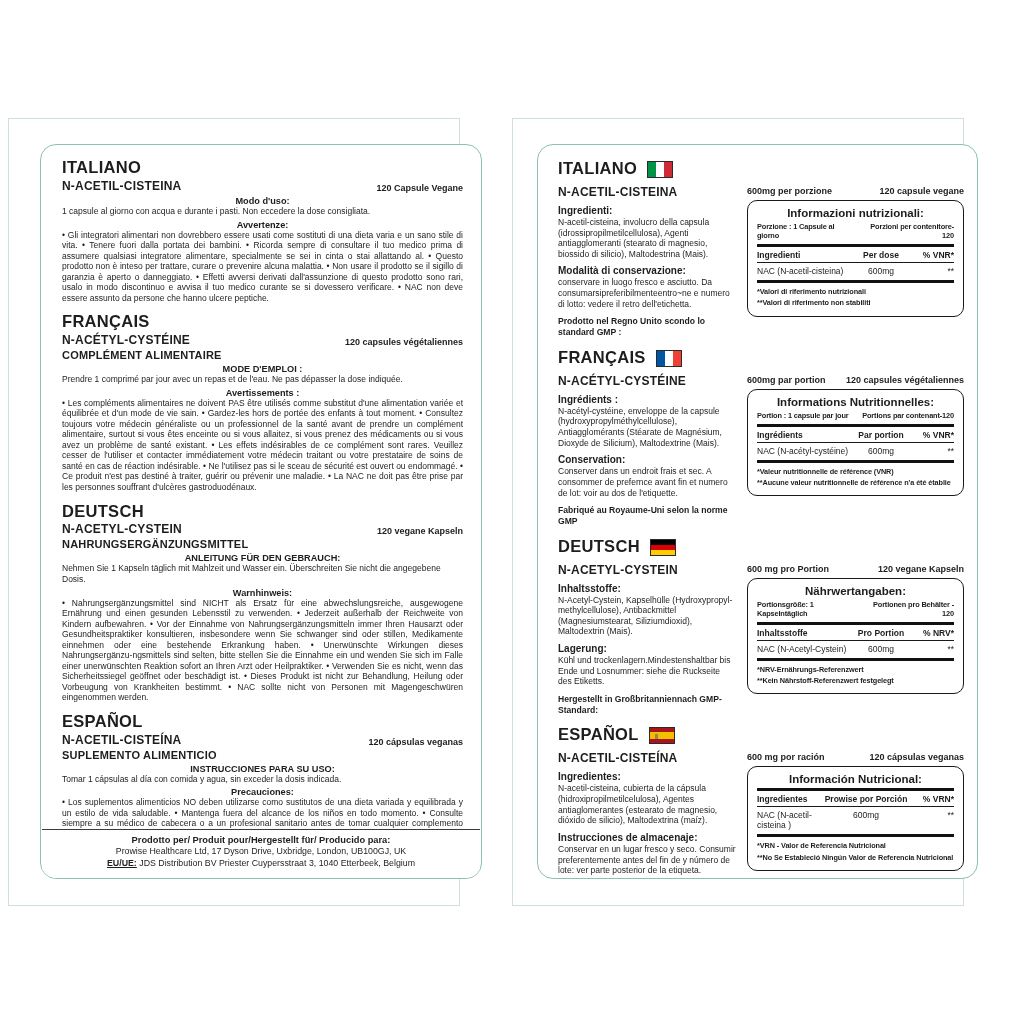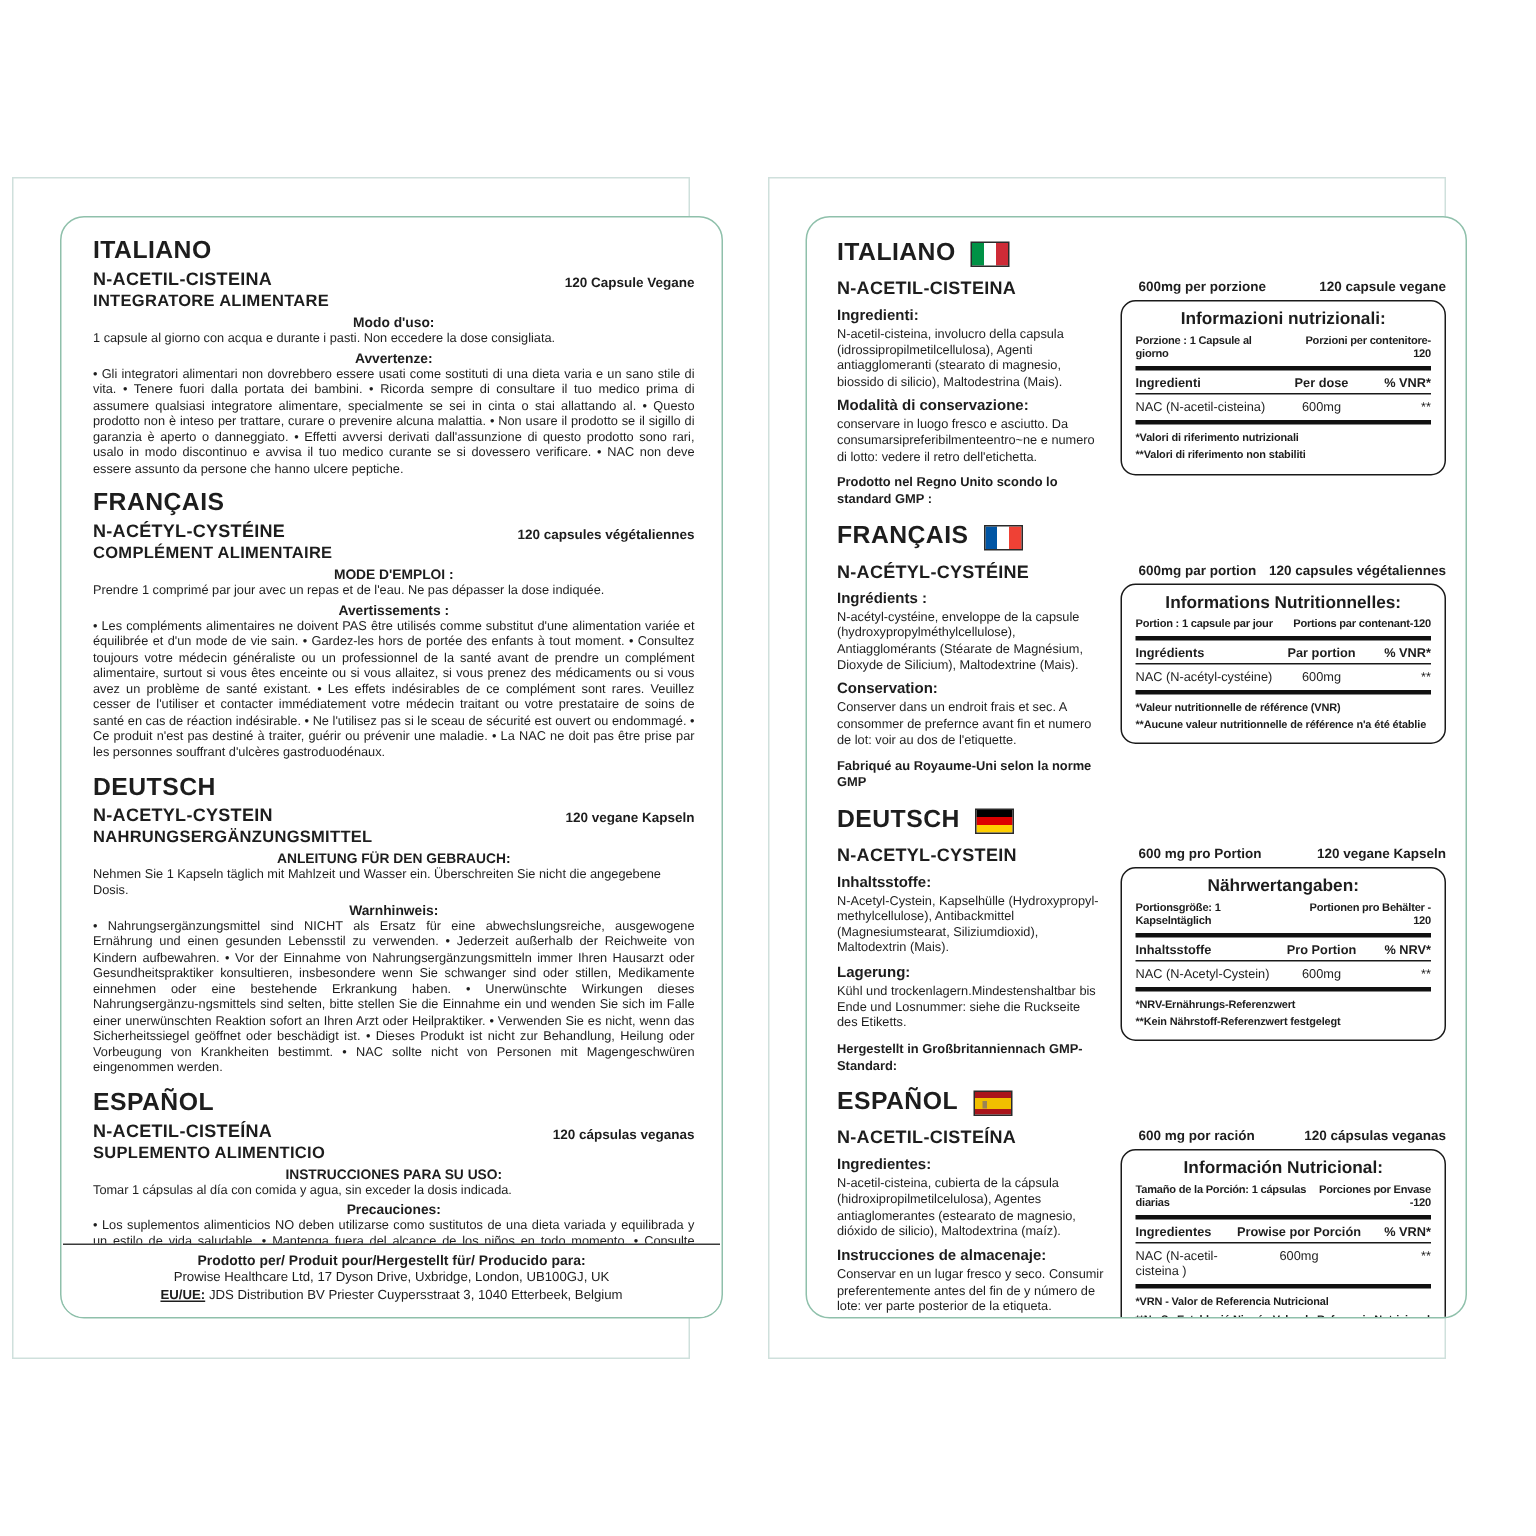--- a/index.html
+++ b/index.html
@@ -37,21 +37,21 @@
   .flag-it{background:linear-gradient(to right,#009246 0 33.3%,#ffffff 33.3% 66.6%,#ce2b37 66.6% 100%);}
   .flag-fr{background:linear-gradient(to right,#0055a4 0 33.3%,#ffffff 33.3% 66.6%,#ef4135 66.6% 100%);}
   .flag-de{background:linear-gradient(to bottom,#000000 0 33.3%,#dd0000 33.3% 66.6%,#ffce00 66.6% 100%);}
   .flag-es{background:linear-gradient(to bottom,#aa151b 0 25%,#f1bf00 25% 75%,#aa151b 75% 100%);}
   .emblem{position:absolute;left:5px;top:6px;width:3px;height:5px;background:#9b8355;}
   .rp-prod{font-size:12px;font-weight:700;margin:5px 0 5px 0;letter-spacing:0.2px;}
   .rp-h{font-size:10px;font-weight:700;margin:6px 0 1px 0;}
   .rp-body{font-size:8.5px;line-height:1.25;}
   .rp-gmp{font-size:8.6px;font-weight:700;margin-top:7px;line-height:1.25;}
 
-  .nutri-head{display:flex;justify-content:space-between;align-items:flex-end;font-weight:700;font-size:9px;margin-bottom:4px;gap:6px;margin-left:12px;}
+  .nutri-head{display:flex;justify-content:space-between;align-items:flex-end;font-weight:700;font-size:9px;margin-bottom:4px;gap:6px;}
   .nutri-box{border:1.6px solid #1a1a1a;border-radius:10px;padding:5px 9px 7px 9px;}
   .nutri-title{text-align:center;font-weight:700;font-size:11.5px;margin:1px 0 3px 0;}
   .serving-row{display:flex;justify-content:space-between;font-size:7.4px;font-weight:700;letter-spacing:-0.15px;padding-bottom:4px;gap:4px;}
   .serving-row .sr-r{text-align:right;}
   .bar{height:3px;background:#111;}
   .cols-row{display:flex;font-size:8.5px;font-weight:700;padding:3px 0 2px 0;border-bottom:1.4px solid #1a1a1a;align-items:flex-end;}
   .data-row{display:flex;font-size:8.5px;padding:3px 0 4px 0;align-items:baseline;}
   .c-name{flex:1;min-width:0;}
   .c-amt{width:62px;text-align:center;flex:0 0 62px;}
   .c-nrv{width:42px;text-align:right;flex:0 0 42px;}
@@ -66,21 +66,20 @@
   <div class="panel panel-left">
     <div class="inner inner-left">
       <div class="inner-content">
 
         <section class="lsec">
           <h2 class="lang">ITALIANO</h2>
           <div class="prodrow">
             <span class="prod">N-ACETIL-CISTEINA</span>
             <span class="qty">120 Capsule Vegane</span>
           </div>
-          <div class="category">INTEGRATORE ALIMENTARE</div>
           <div class="h-small">Modo d'uso:</div>
           <div class="body">1 capsule al giorno con acqua e durante i pasti. Non eccedere la dose consigliata.</div>
           <div class="h-small">Avvertenze:</div>
           <div class="body warn">• Gli integratori alimentari non dovrebbero essere usati come sostituti di una dieta varia e un sano stile di vita. • Tenere fuori dalla portata dei bambini. • Ricorda sempre di consultare il tuo medico prima di assumere qualsiasi integratore alimentare, specialmente se sei in cinta o stai allattando al. • Questo prodotto non è inteso per trattare, curare o prevenire alcuna malattia. • Non usare il prodotto se il sigillo di garanzia è aperto o danneggiato. • Effetti avversi derivati dall'assunzione di questo prodotto sono rari, usalo in modo discontinuo e avvisa il tuo medico curante se si dovessero verificare. • NAC non deve essere assunto da persone che hanno ulcere peptiche.</div>
         </section>
 
         <section class="lsec">
           <h2 class="lang">FRANÇAIS</h2>
           <div class="prodrow">
             <span class="prod">N-ACÉTYL-CYSTÉINE</span>
@@ -279,24 +278,20 @@
             <div class="rp-body">Conservar en un lugar fresco y seco. Consumir preferentemente antes del fin de y número de lote: ver parte posterior de la etiqueta.</div>
 
           </div>
           <div class="rcol-right">
             <div class="nutri-head">
               <span>600 mg por ración</span>
               <span>120 cápsulas veganas</span>
             </div>
             <div class="nutri-box">
               <div class="nutri-title">Información Nutricional:</div>
-              <div class="serving-row">
-                <span>Tamaño de la Porción: 1 cápsulas diarias</span>
-                <span class="sr-r">Porciones por Envase -120</span>
-              </div>
               <div class="bar"></div>
               <div class="cols-row">
                 <span class="c-name">Ingredientes</span>
                 <span class="c-amt" style="width:92px;flex-basis:92px;">Prowise por Porción</span>
                 <span class="c-nrv">% VRN*</span>
               </div>
               <div class="data-row">
                 <span class="c-name">NAC (N-acetil-cisteina )</span>
                 <span class="c-amt" style="width:92px;flex-basis:92px;">600mg</span>
                 <span class="c-nrv">**</span>

